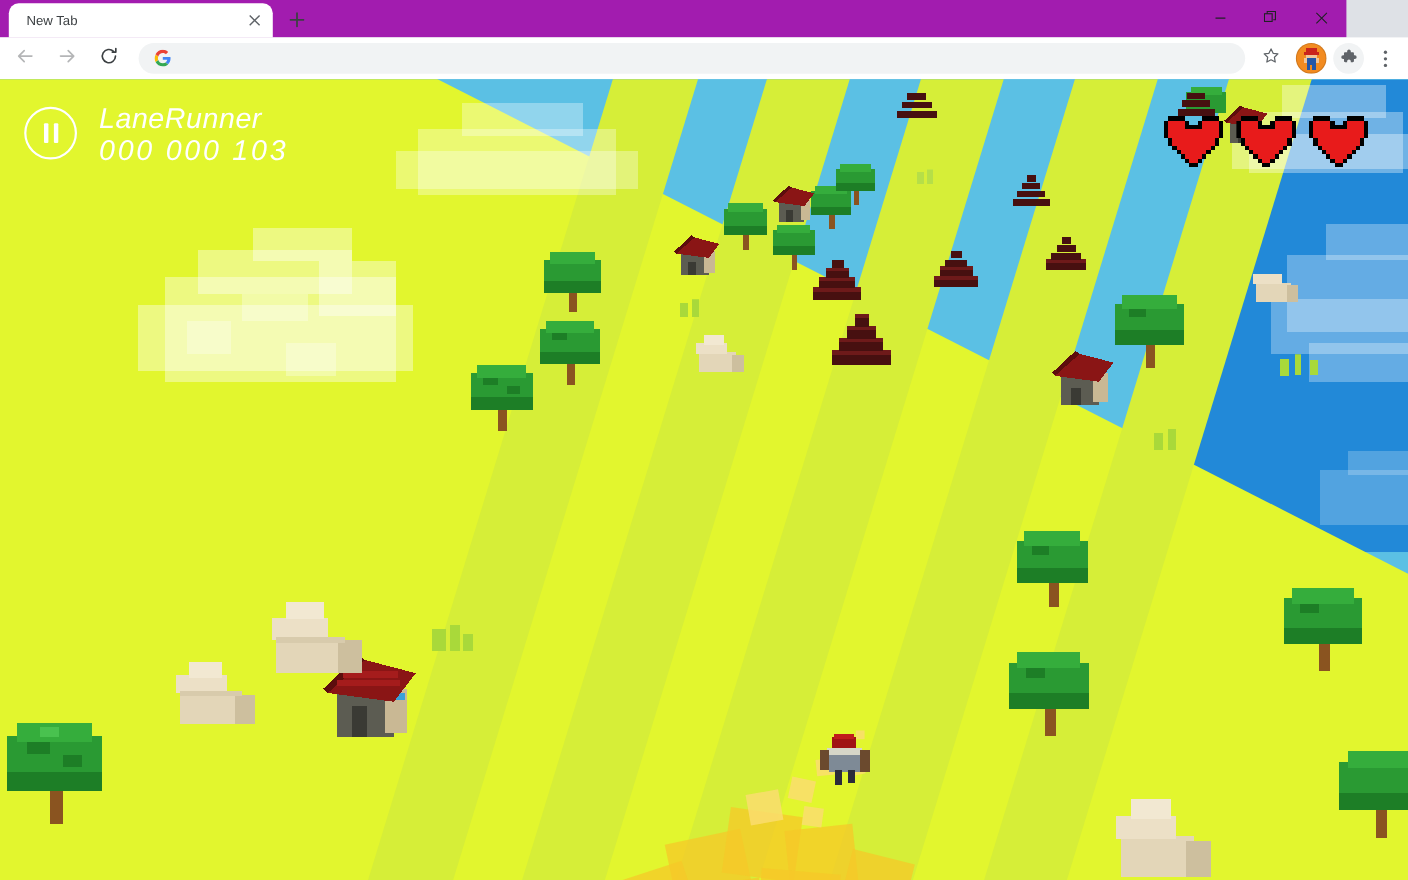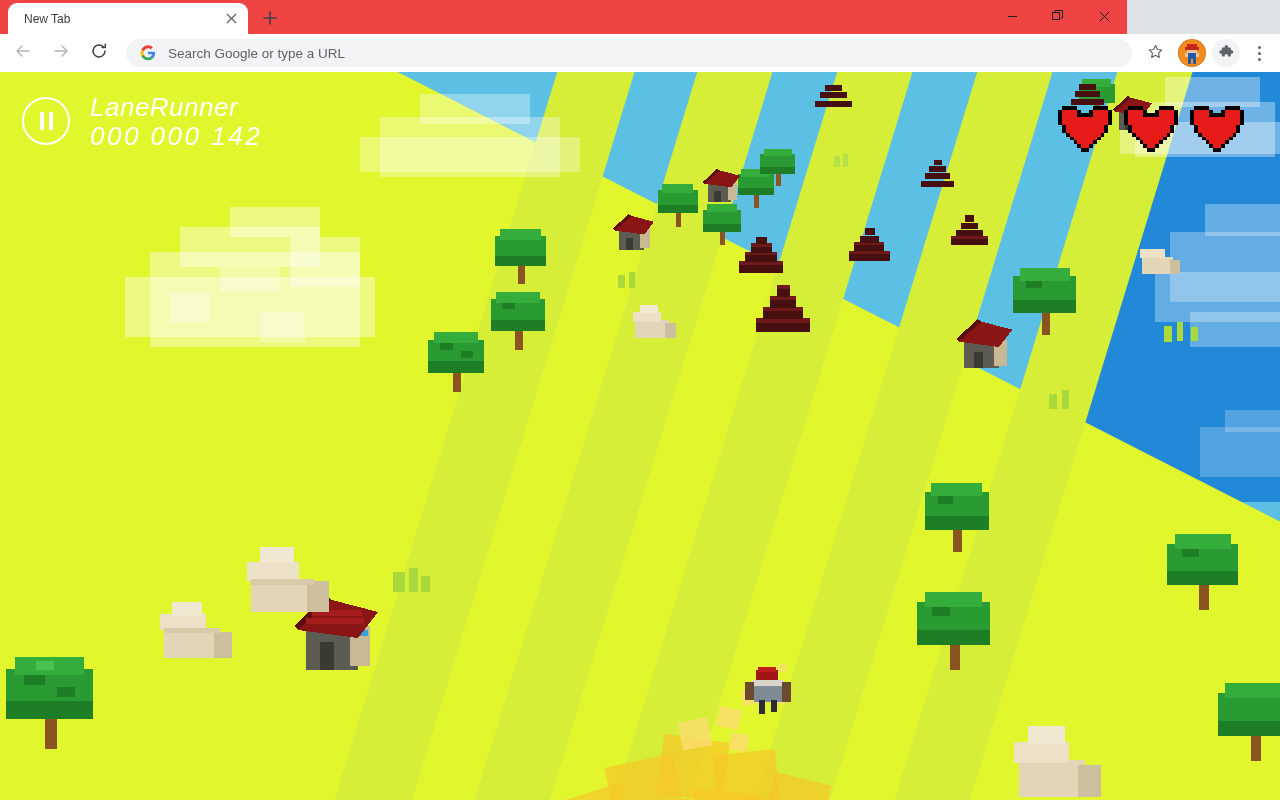--- a/index.html
+++ b/index.html
@@ -6,22 +6,22 @@
     margin: 0; padding: 0;
     width: 1280px; height: 800px;
     overflow: hidden;
     font-family: "Liberation Sans", sans-serif;
     background: #dee1e6;
   }
   #app { position: relative; width: 1280px; height: 800px; }
 
   
   .chrome-tabstrip {
-    position: absolute; left: 0; top: 0; width: 1127px; height: 34px;
-    background: #ef4444;
+    position: absolute; left: 0; top: 0; width: 1224px; height: 34px;
+    background: #a21caf;
   }
   .tab {
     position: absolute; left: 8px; top: 3px; width: 240px; height: 31px;
     background: #fff;
     border-radius: 9px 9px 0 0;
     display: flex; align-items: center;
   }
   .tab-title {
     font-size: 12px; color: #3c4043;
     margin-left: 16px; flex: 1;
@@ -201,21 +201,20 @@
     </div>
     <div class="omnibox">
       <span class="g-logo">
         <svg width="16" height="16" viewBox="0 0 48 48">
           <path fill="#4285F4" d="M45.1 24.5c0-1.6-.1-2.8-.4-4H24v7.3h12.1c-.2 1.9-1.6 4.9-4.5 6.9l-.1.3 6.5 5 .5.1c4.1-3.8 6.6-9.4 6.6-15.6z"></path>
           <path fill="#34A853" d="M24 46c5.9 0 10.9-1.9 14.5-5.3l-6.9-5.3c-1.8 1.3-4.3 2.2-7.6 2.2-5.8 0-10.7-3.8-12.5-9.1l-.3.1-6.8 5.2-.1.3C7.9 41 15.4 46 24 46z"></path>
           <path fill="#FBBC05" d="M11.5 28.5c-.5-1.4-.8-2.9-.8-4.5s.3-3.1.7-4.5v-.3l-6.9-5.3-.2.1C2.7 17 2 20.4 2 24s.7 7 1.9 10l7.6-5.5z"></path>
           <path fill="#EA4335" d="M24 9.5c4.1 0 6.9 1.8 8.5 3.3l6.2-6C34.9 3.4 29.9 1 24 1 15.4 1 7.9 6 4.2 13.2l7.6 5.8C13.3 13.7 18.2 9.5 24 9.5z"></path>
         </svg>
       </span>
-      <span class="omnibox-text">Search Google or type a URL</span>
     </div>
     <div class="star-btn">
       <span>
         <svg width="17" height="17" viewBox="0 0 24 24" fill="none" stroke="#5f6368" stroke-width="1.6" stroke-linejoin="round">
           <path d="M12 3.5l2.7 5.6 6.1.8-4.5 4.3 1.1 6.1L12 17.4 6.6 20.3l1.1-6.1L3.2 9.9l6.1-.8z"></path>
         </svg>
       </span>
     </div>
     <div class="avatar">
       <span>
@@ -661,21 +660,21 @@
       </svg>
     </div>
 
     <div class="hud">
       <div class="pause-btn">
         <i></i>
         <i></i>
       </div>
       <div class="hud-text">
         <div class="hud-title">LaneRunner</div>
-        <div class="hud-score">000 000 142</div>
+        <div class="hud-score">000 000 103</div>
       </div>
     </div>
 
     <div class="hearts">
       <span class="heart">
         <svg width="58" height="54" viewBox="0 0 15 14" shape-rendering="crispEdges">
           <g fill="#000000">
             <rect x="1" y="2" width="4" height="1"></rect>
               <rect x="9" y="2" width="4" height="1"></rect>
             <rect x="0" y="3" width="1" height="4"></rect>

